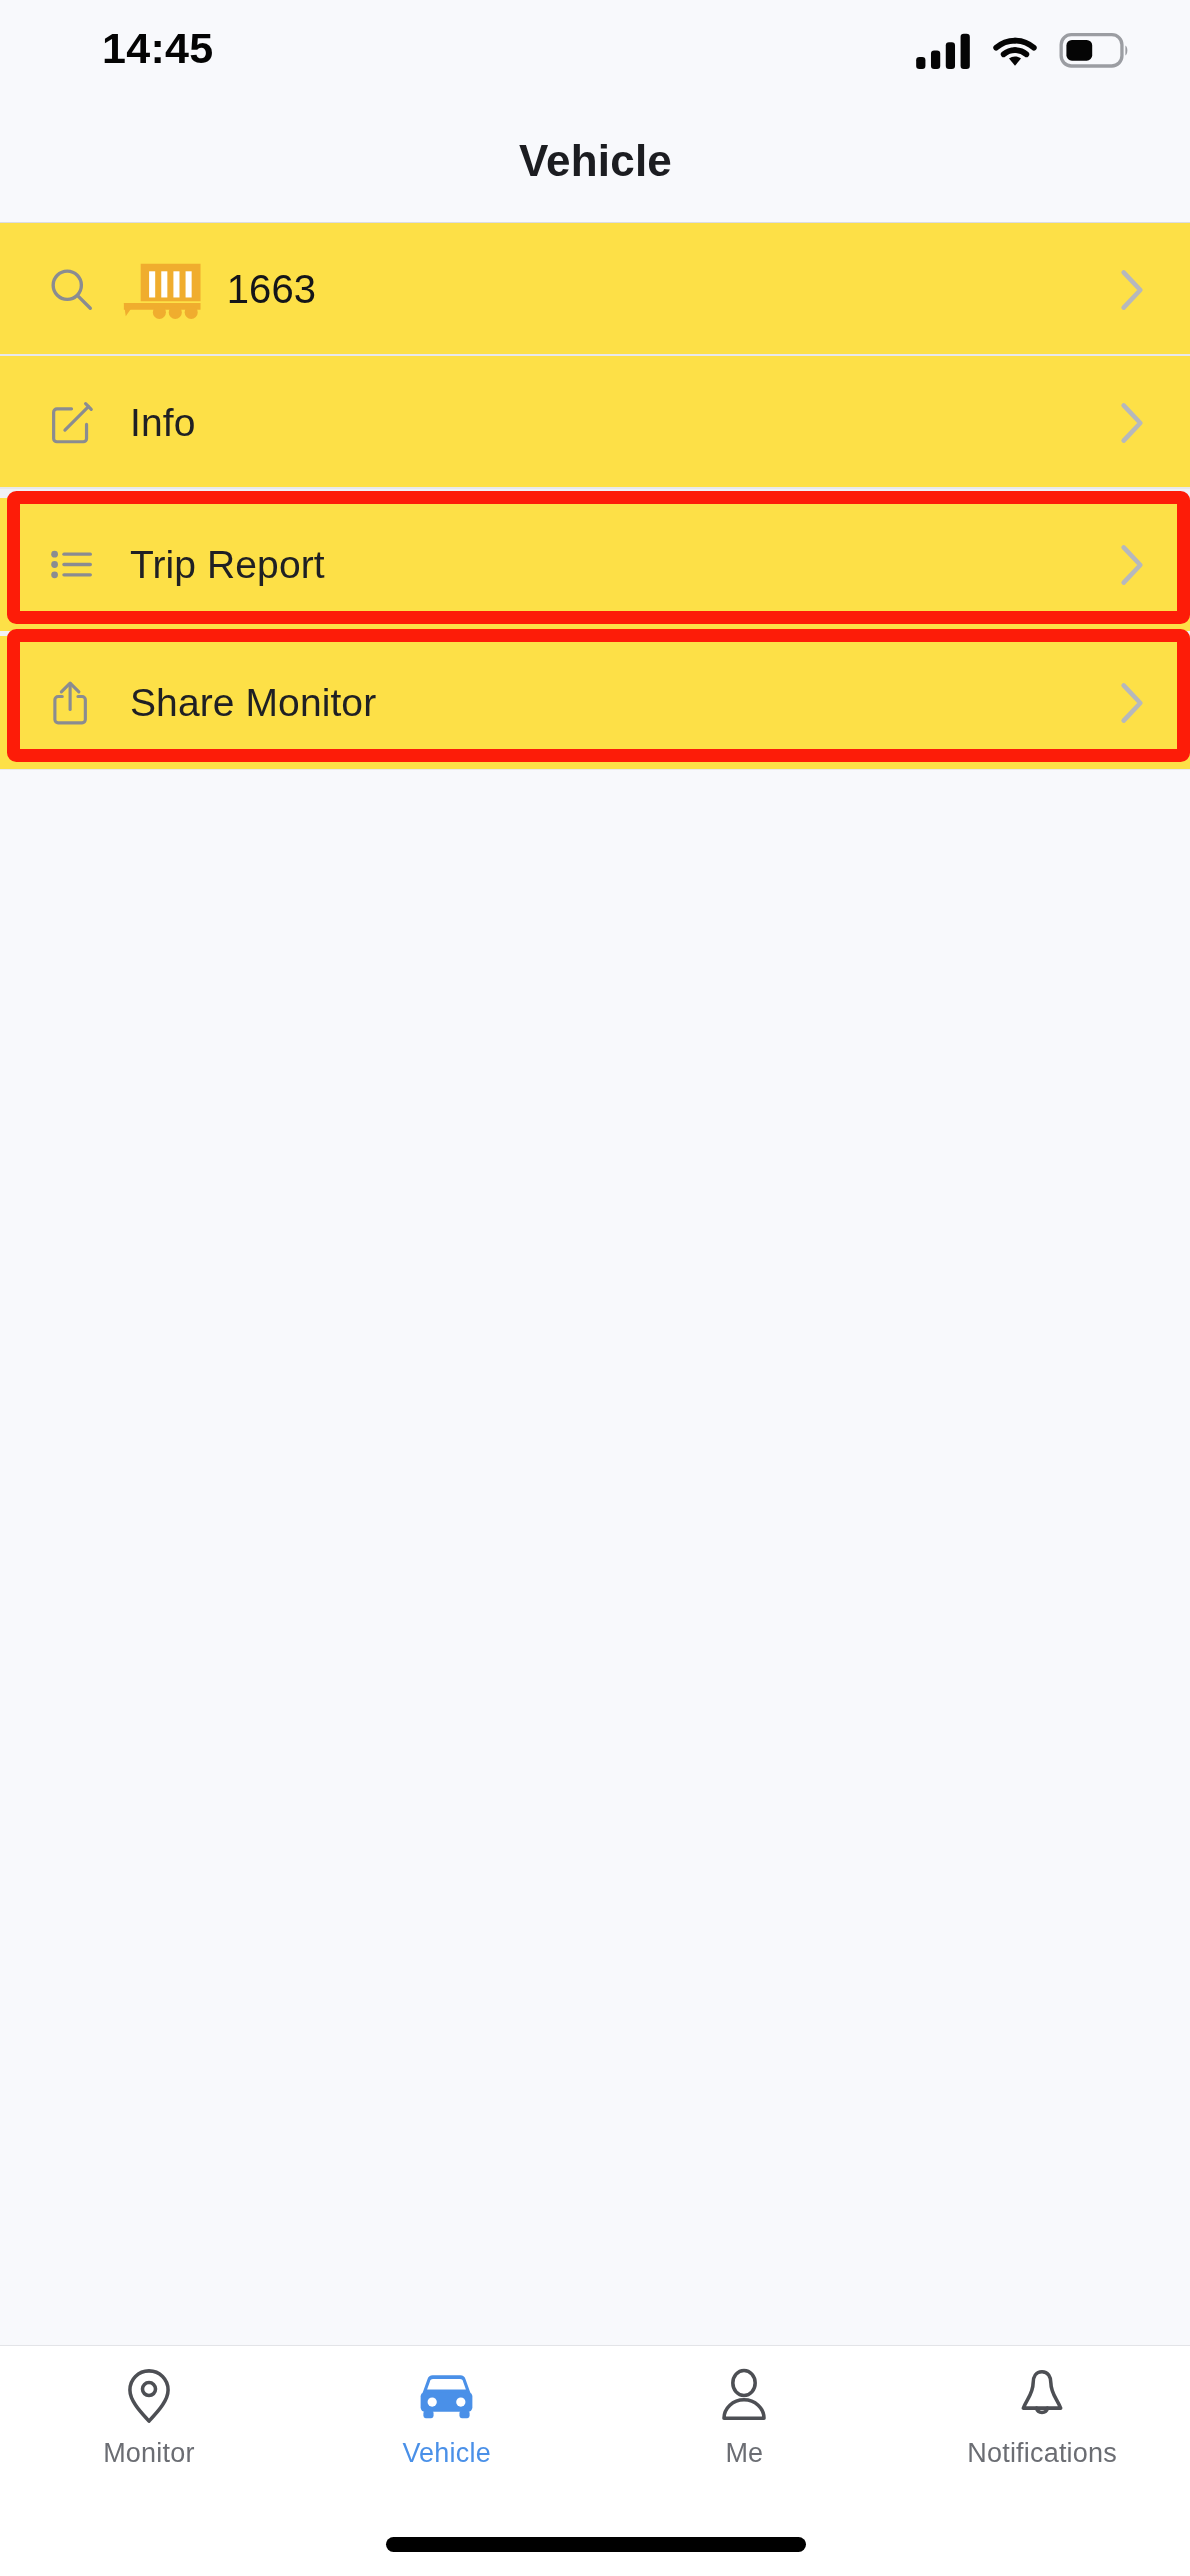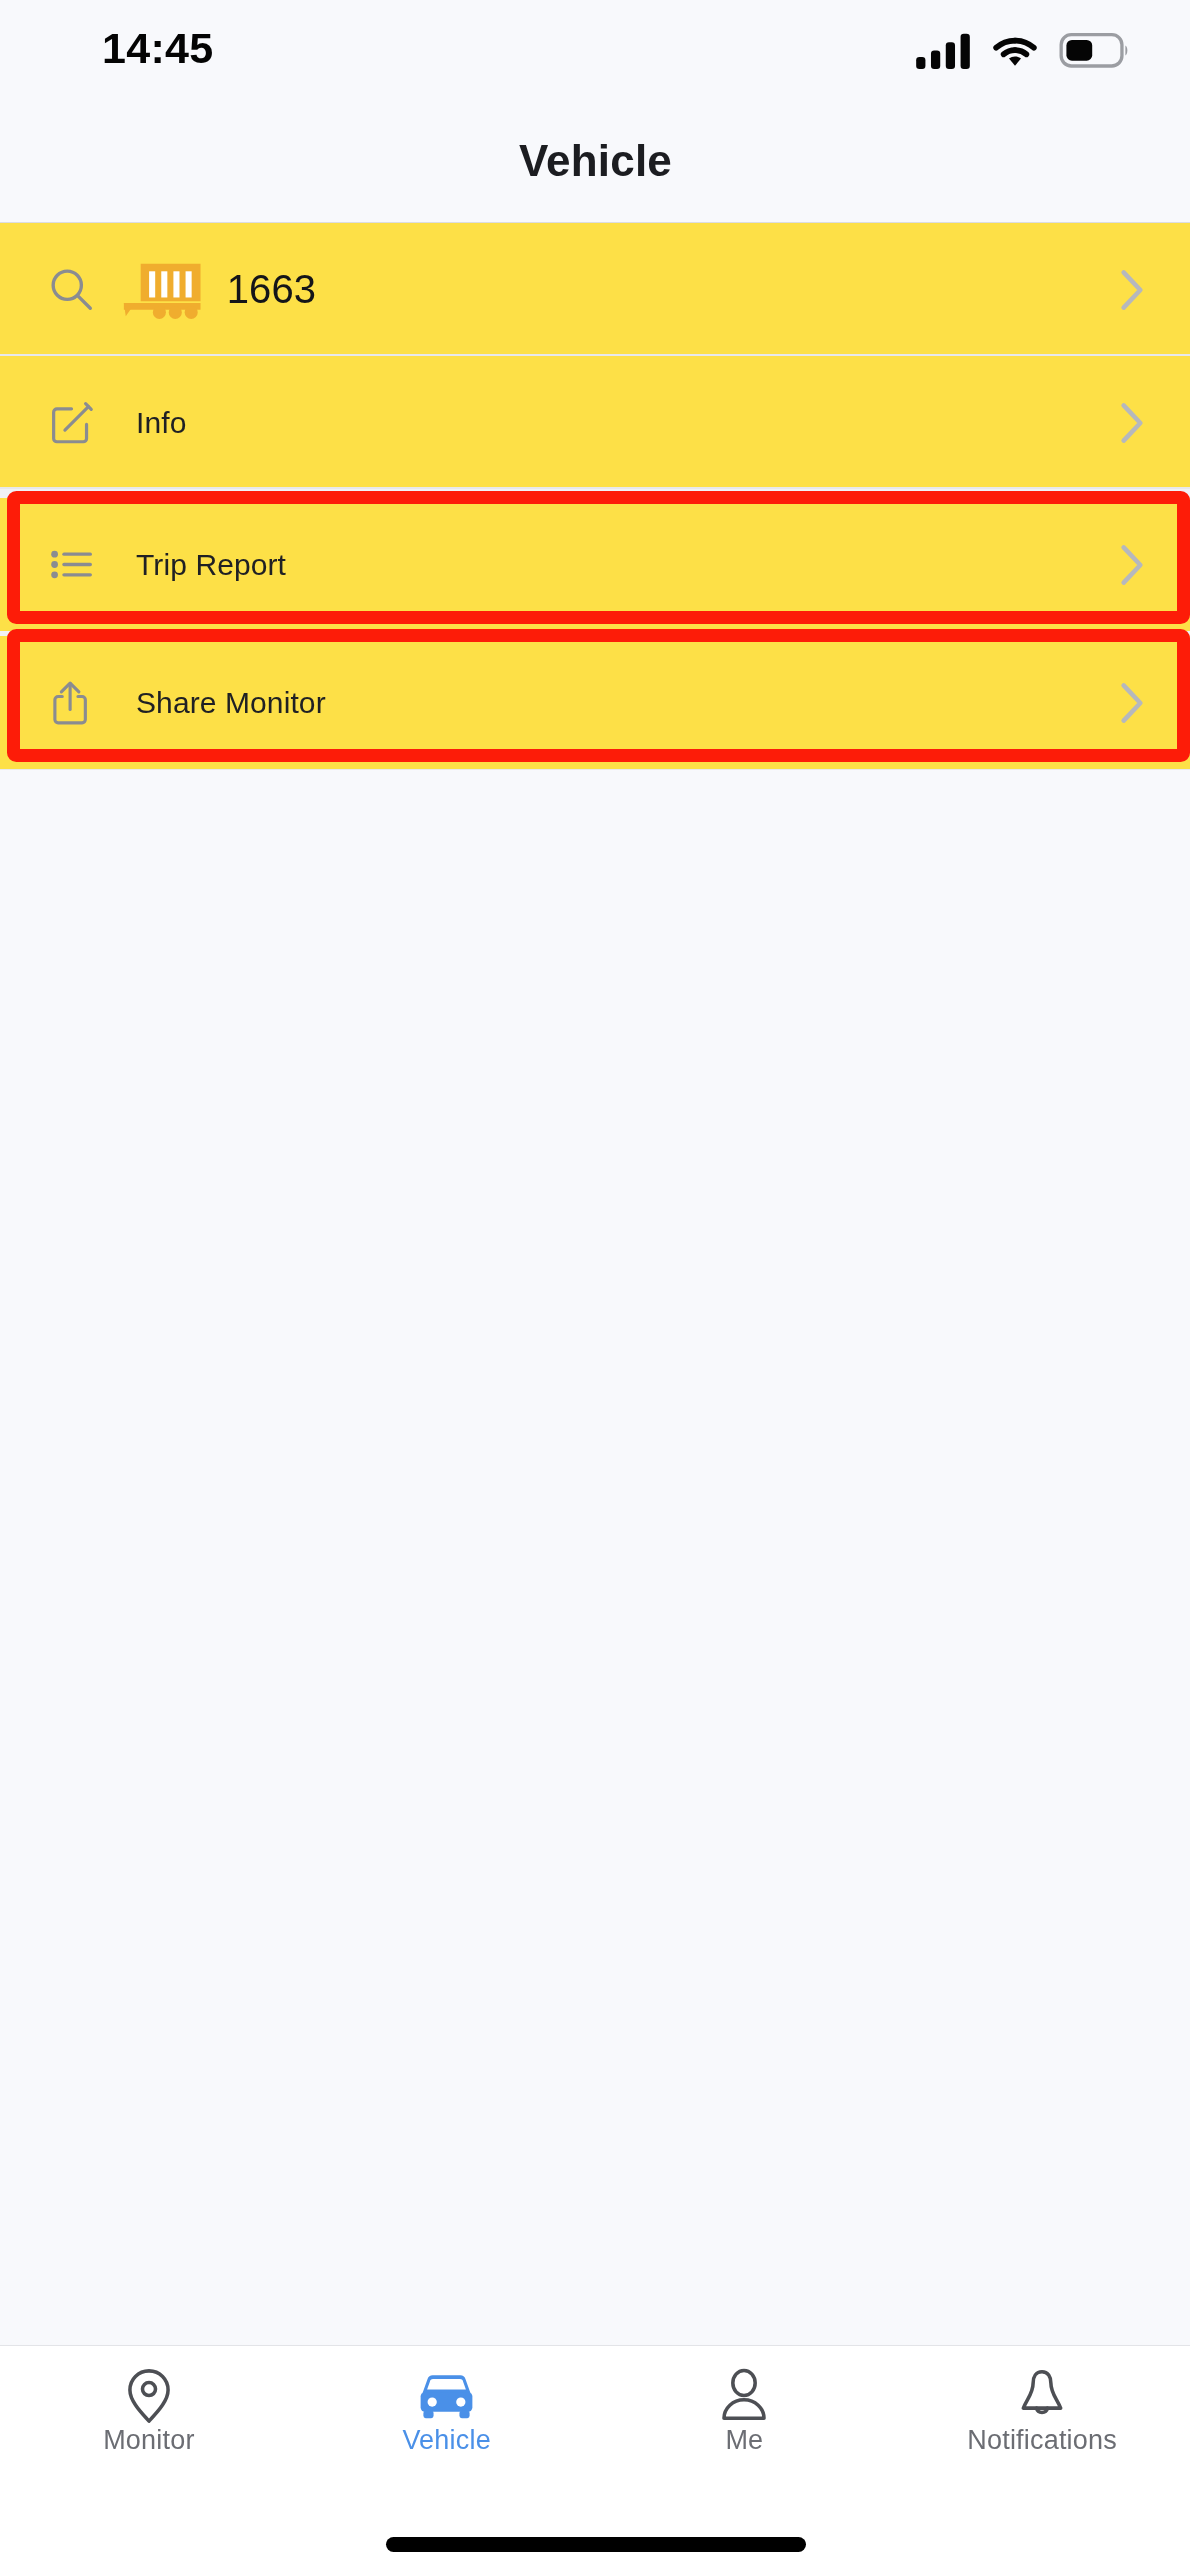--- a/index.html
+++ b/index.html
@@ -101,23 +101,23 @@
   }
   .row-vehicle-icon {
     width:91px;
     min-width:91px;
     display:flex;
     align-items:center;
     justify-content:center;
     margin-left:13px;
   }
   .row-label {
-    font-size:30px;
+    font-size:39px;
     color:#1f2024;
-    margin-left:30px;
+    margin-left:24px;
     letter-spacing:0.1px;
   }
   .row-label.plate {
     margin-left:16.7px;
     font-size:40px;
     color:#141519;
   }
   .row-chevron {
     margin-left:auto;
     display:flex;
@@ -156,20 +156,21 @@
     border-top:1.9px solid #e3e4e8;
     display:flex;
     align-items:flex-start;
     padding-top:20.5px;
   }
   .tab {
     flex:1 1 25%;
     display:flex;
     flex-direction:column;
     align-items:center;
+    gap:13px;
   }
   .tab-icon {
     height:58px;
     display:flex;
     align-items:center;
     justify-content:center;
   }
   .tab-label {
     font-size:27px;
     color:#6b6d73;

